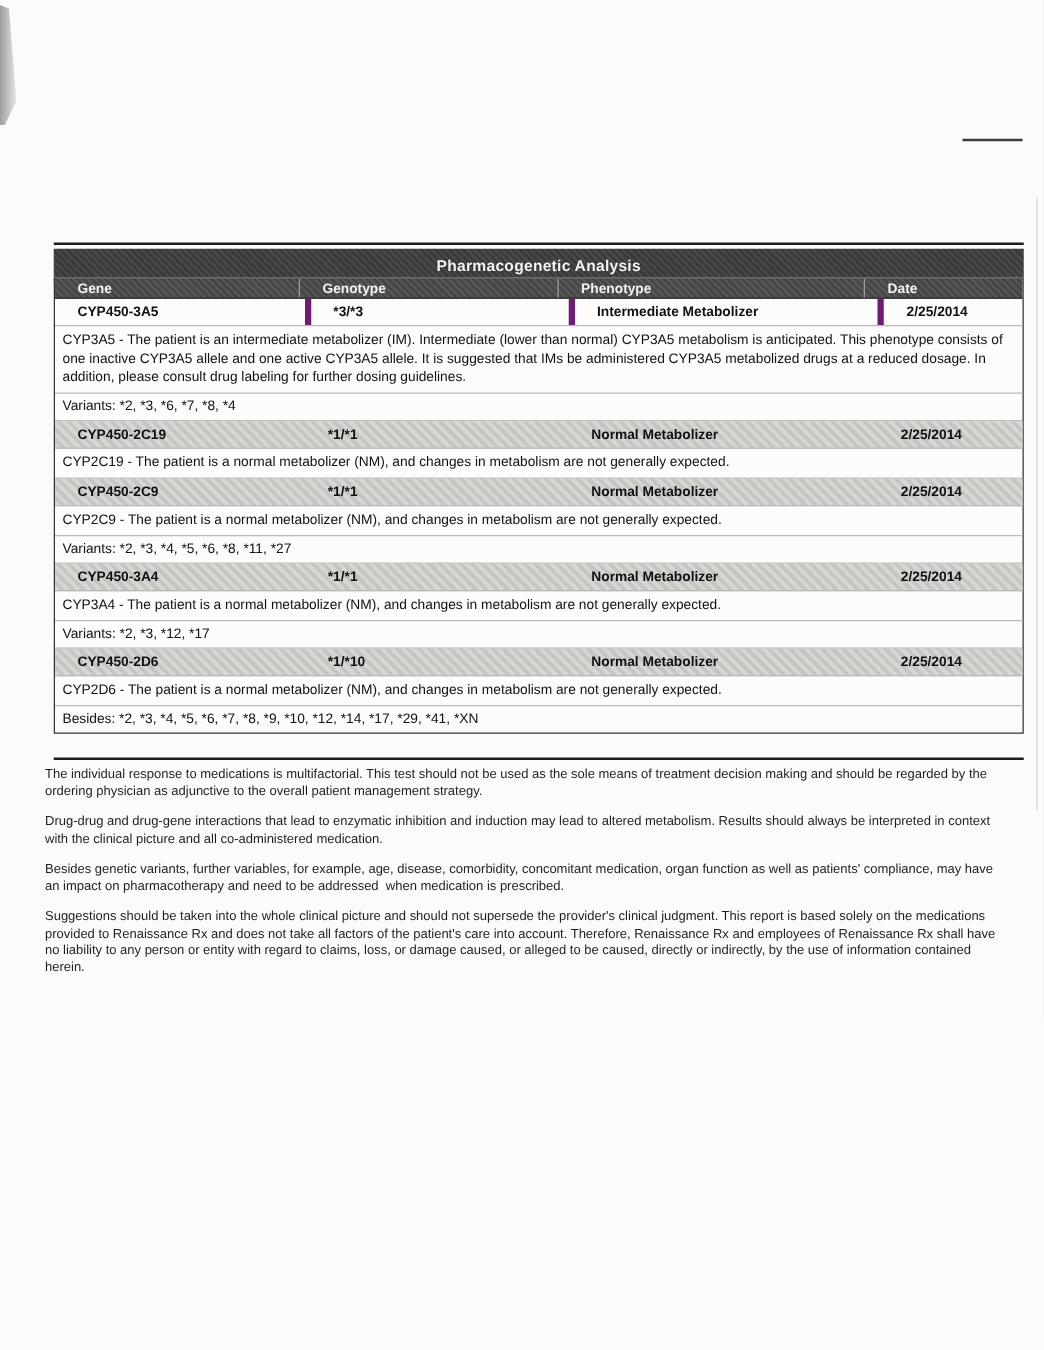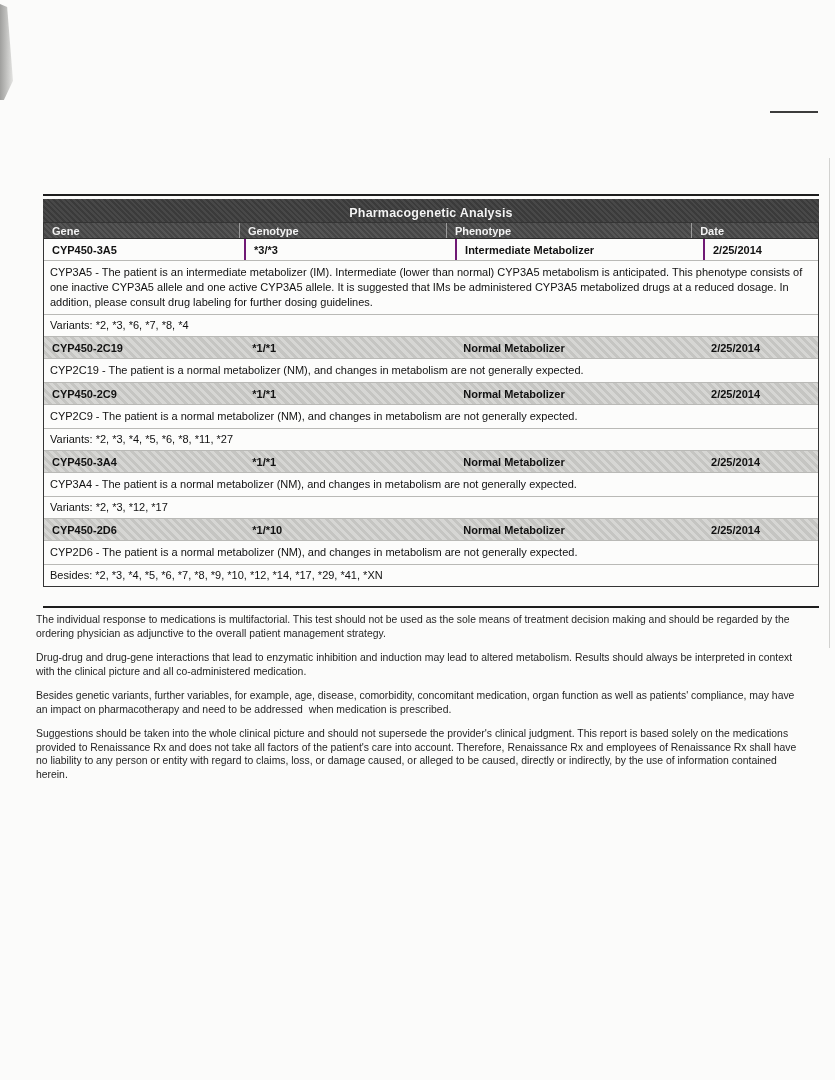--- a/index.html
+++ b/index.html
@@ -50,28 +50,28 @@
 
   .hdr-row {
     background:#4a4a4a;
     background-image:repeating-linear-gradient(45deg, rgba(255,255,255,.06) 0 2px, rgba(0,0,0,.07) 2px 4px);
     color:#f2f2f2; font-weight:bold; font-size:11px;
     height:16px; line-height:16px; border-bottom:1px solid #2e2e2e;
   }
   .hdr-row .c { border-left:1px solid #9a9a9a; }
   .hdr-row .c:first-child { border-left:none; }
 
-  .c { box-sizing:border-box; padding:0 0 0 8px; overflow:hidden; white-space:nowrap; }
+  .c { box-sizing:border-box; padding:0 0 0 18px; overflow:hidden; white-space:nowrap; }
   .c-gene  { width:26.0%; }
   .c-geno  { width:27.6%; }
   .c-pheno { width:29.5%; }
   .c-date  { width:16.9%;margin-left:24px; }
 
   .gene-row { font-weight:bold; font-size:11px; height:22px; line-height:22px;gap:24px; }
-  .gene-row.white .c { border-left:2px solid #701a75; }
+  .gene-row.white .c { border-left:5px solid #701a75; }
   .gene-row.white .c:first-child { border-left:none; }
   .gene-row.shaded {
     background:#cdcdca;
     background-image:repeating-linear-gradient(45deg, rgba(255,255,255,.18) 0 3px, rgba(0,0,0,.04) 3px 6px);
   }
 
   .desc-row, .var-row {
     display:block; font-size:11px; line-height:15px;
     padding:4px 8px 4px 6px; white-space:normal;
   }

